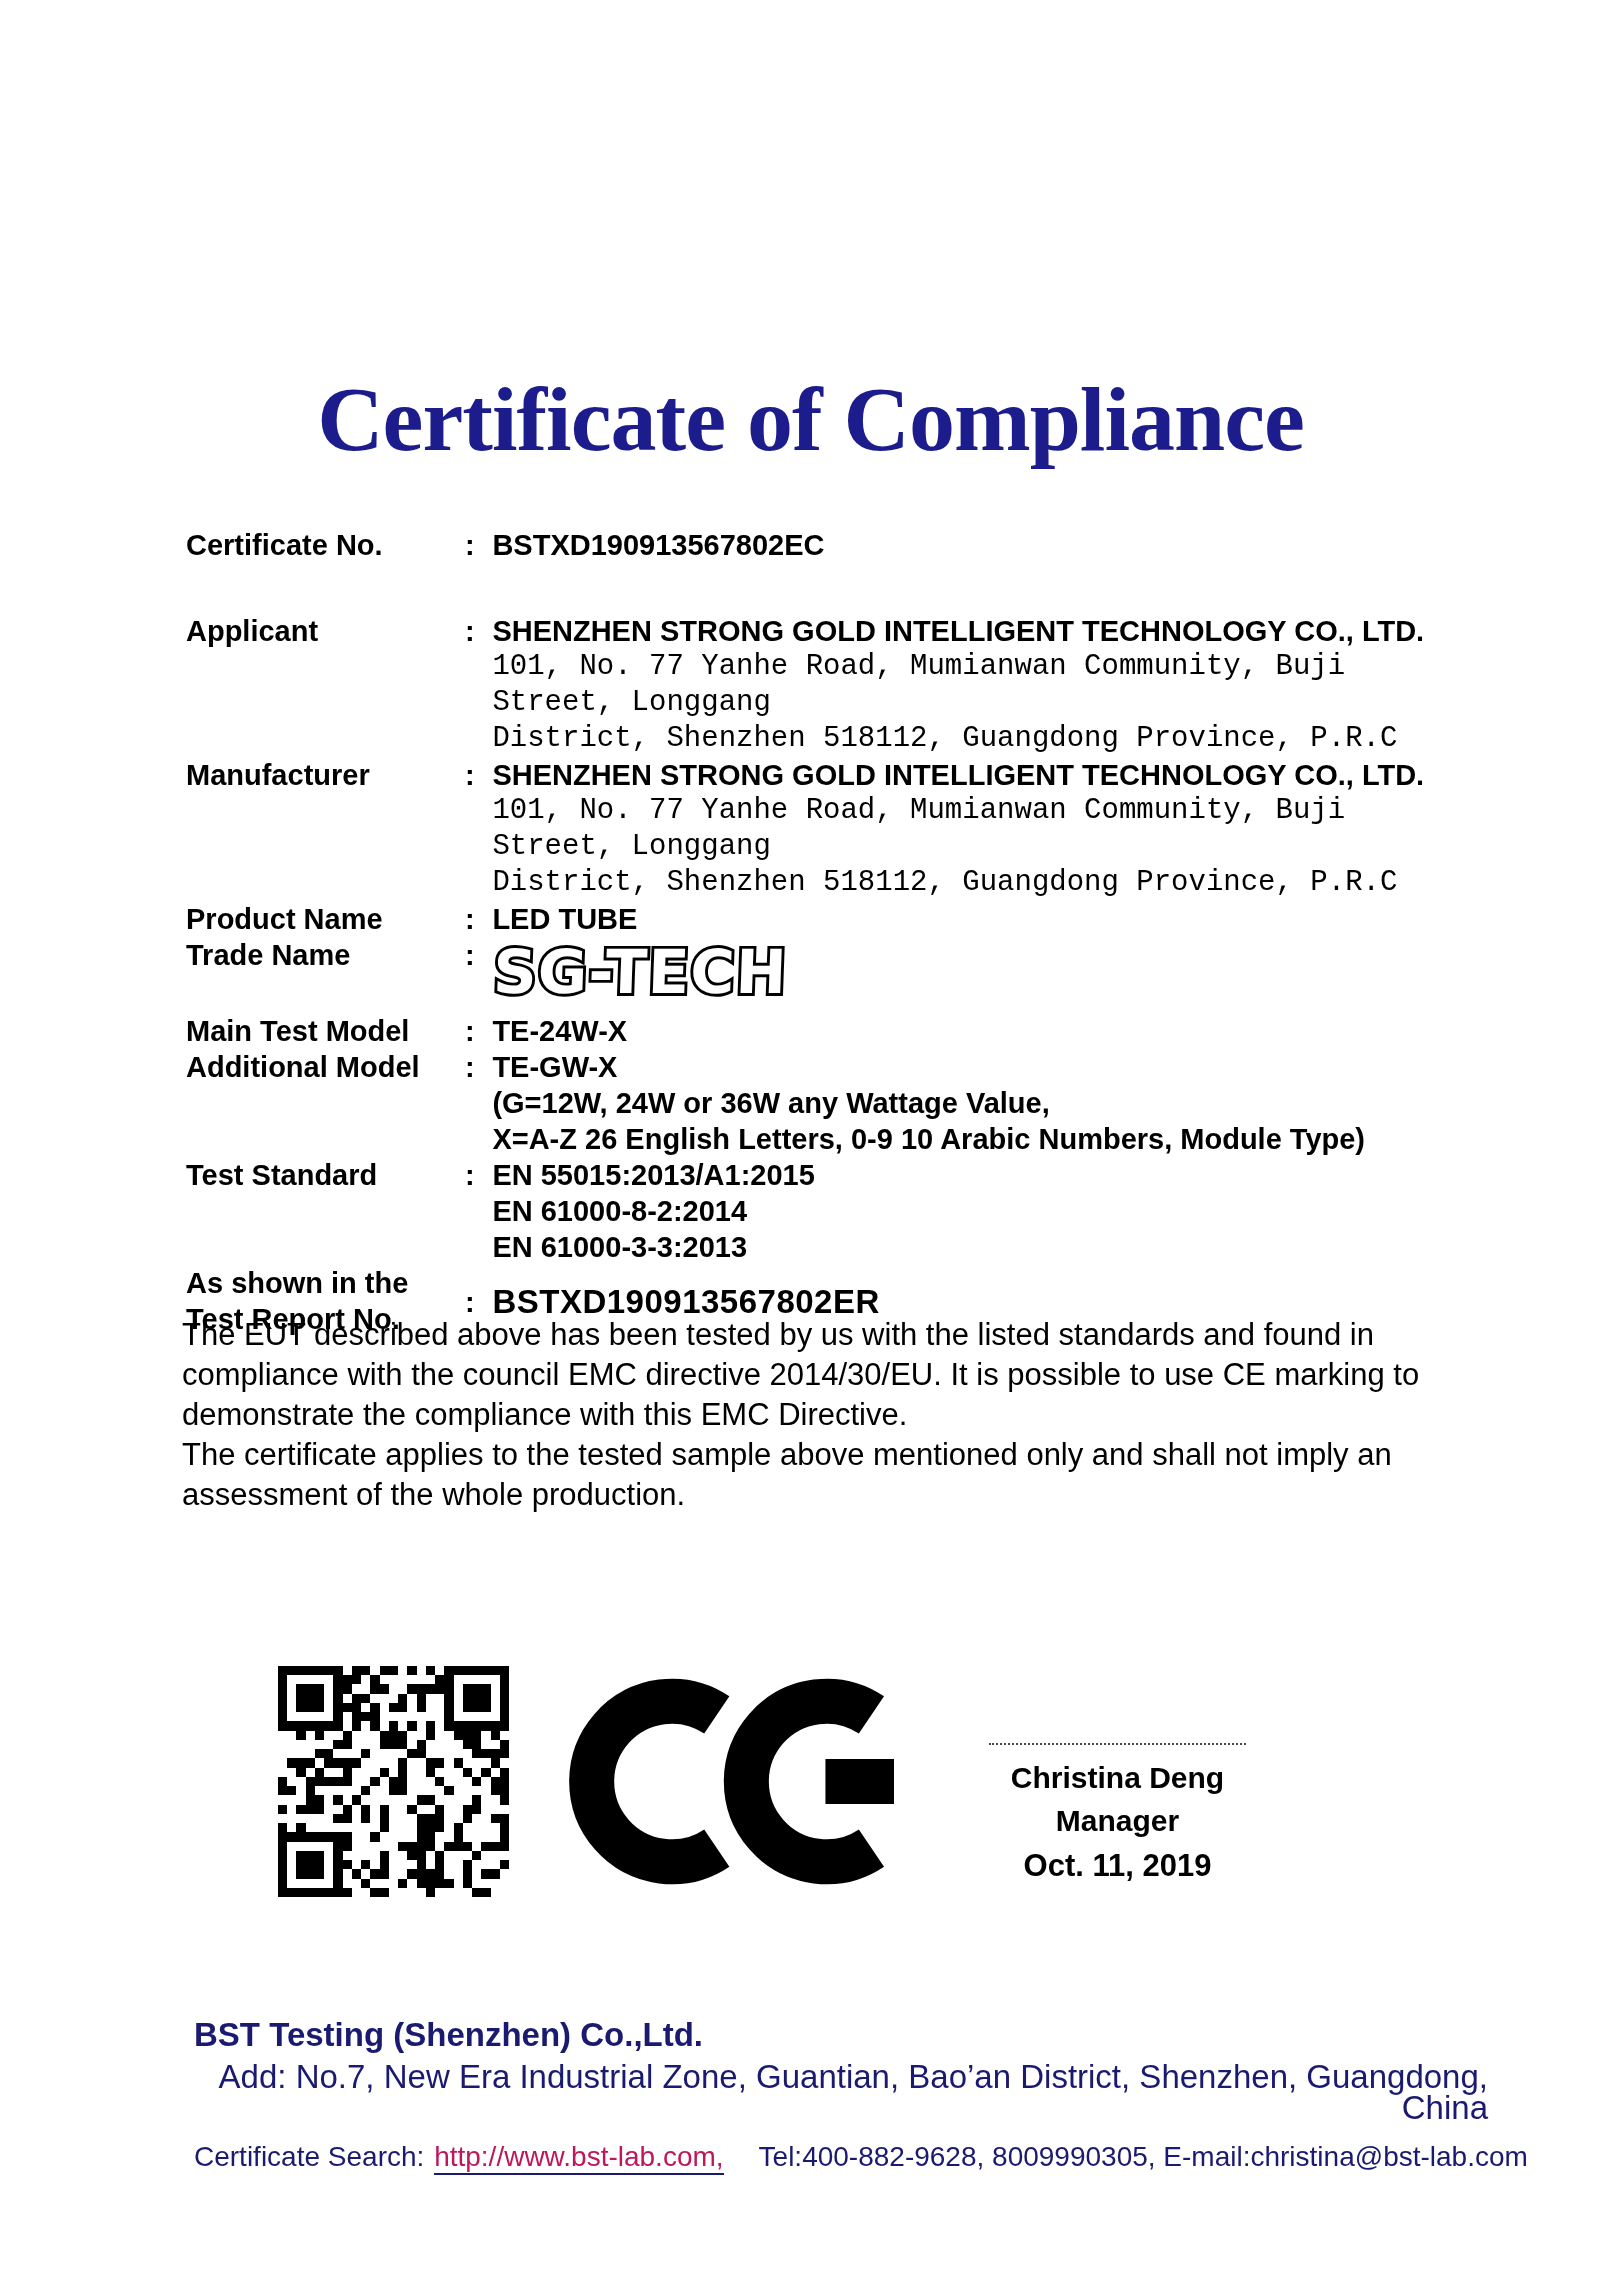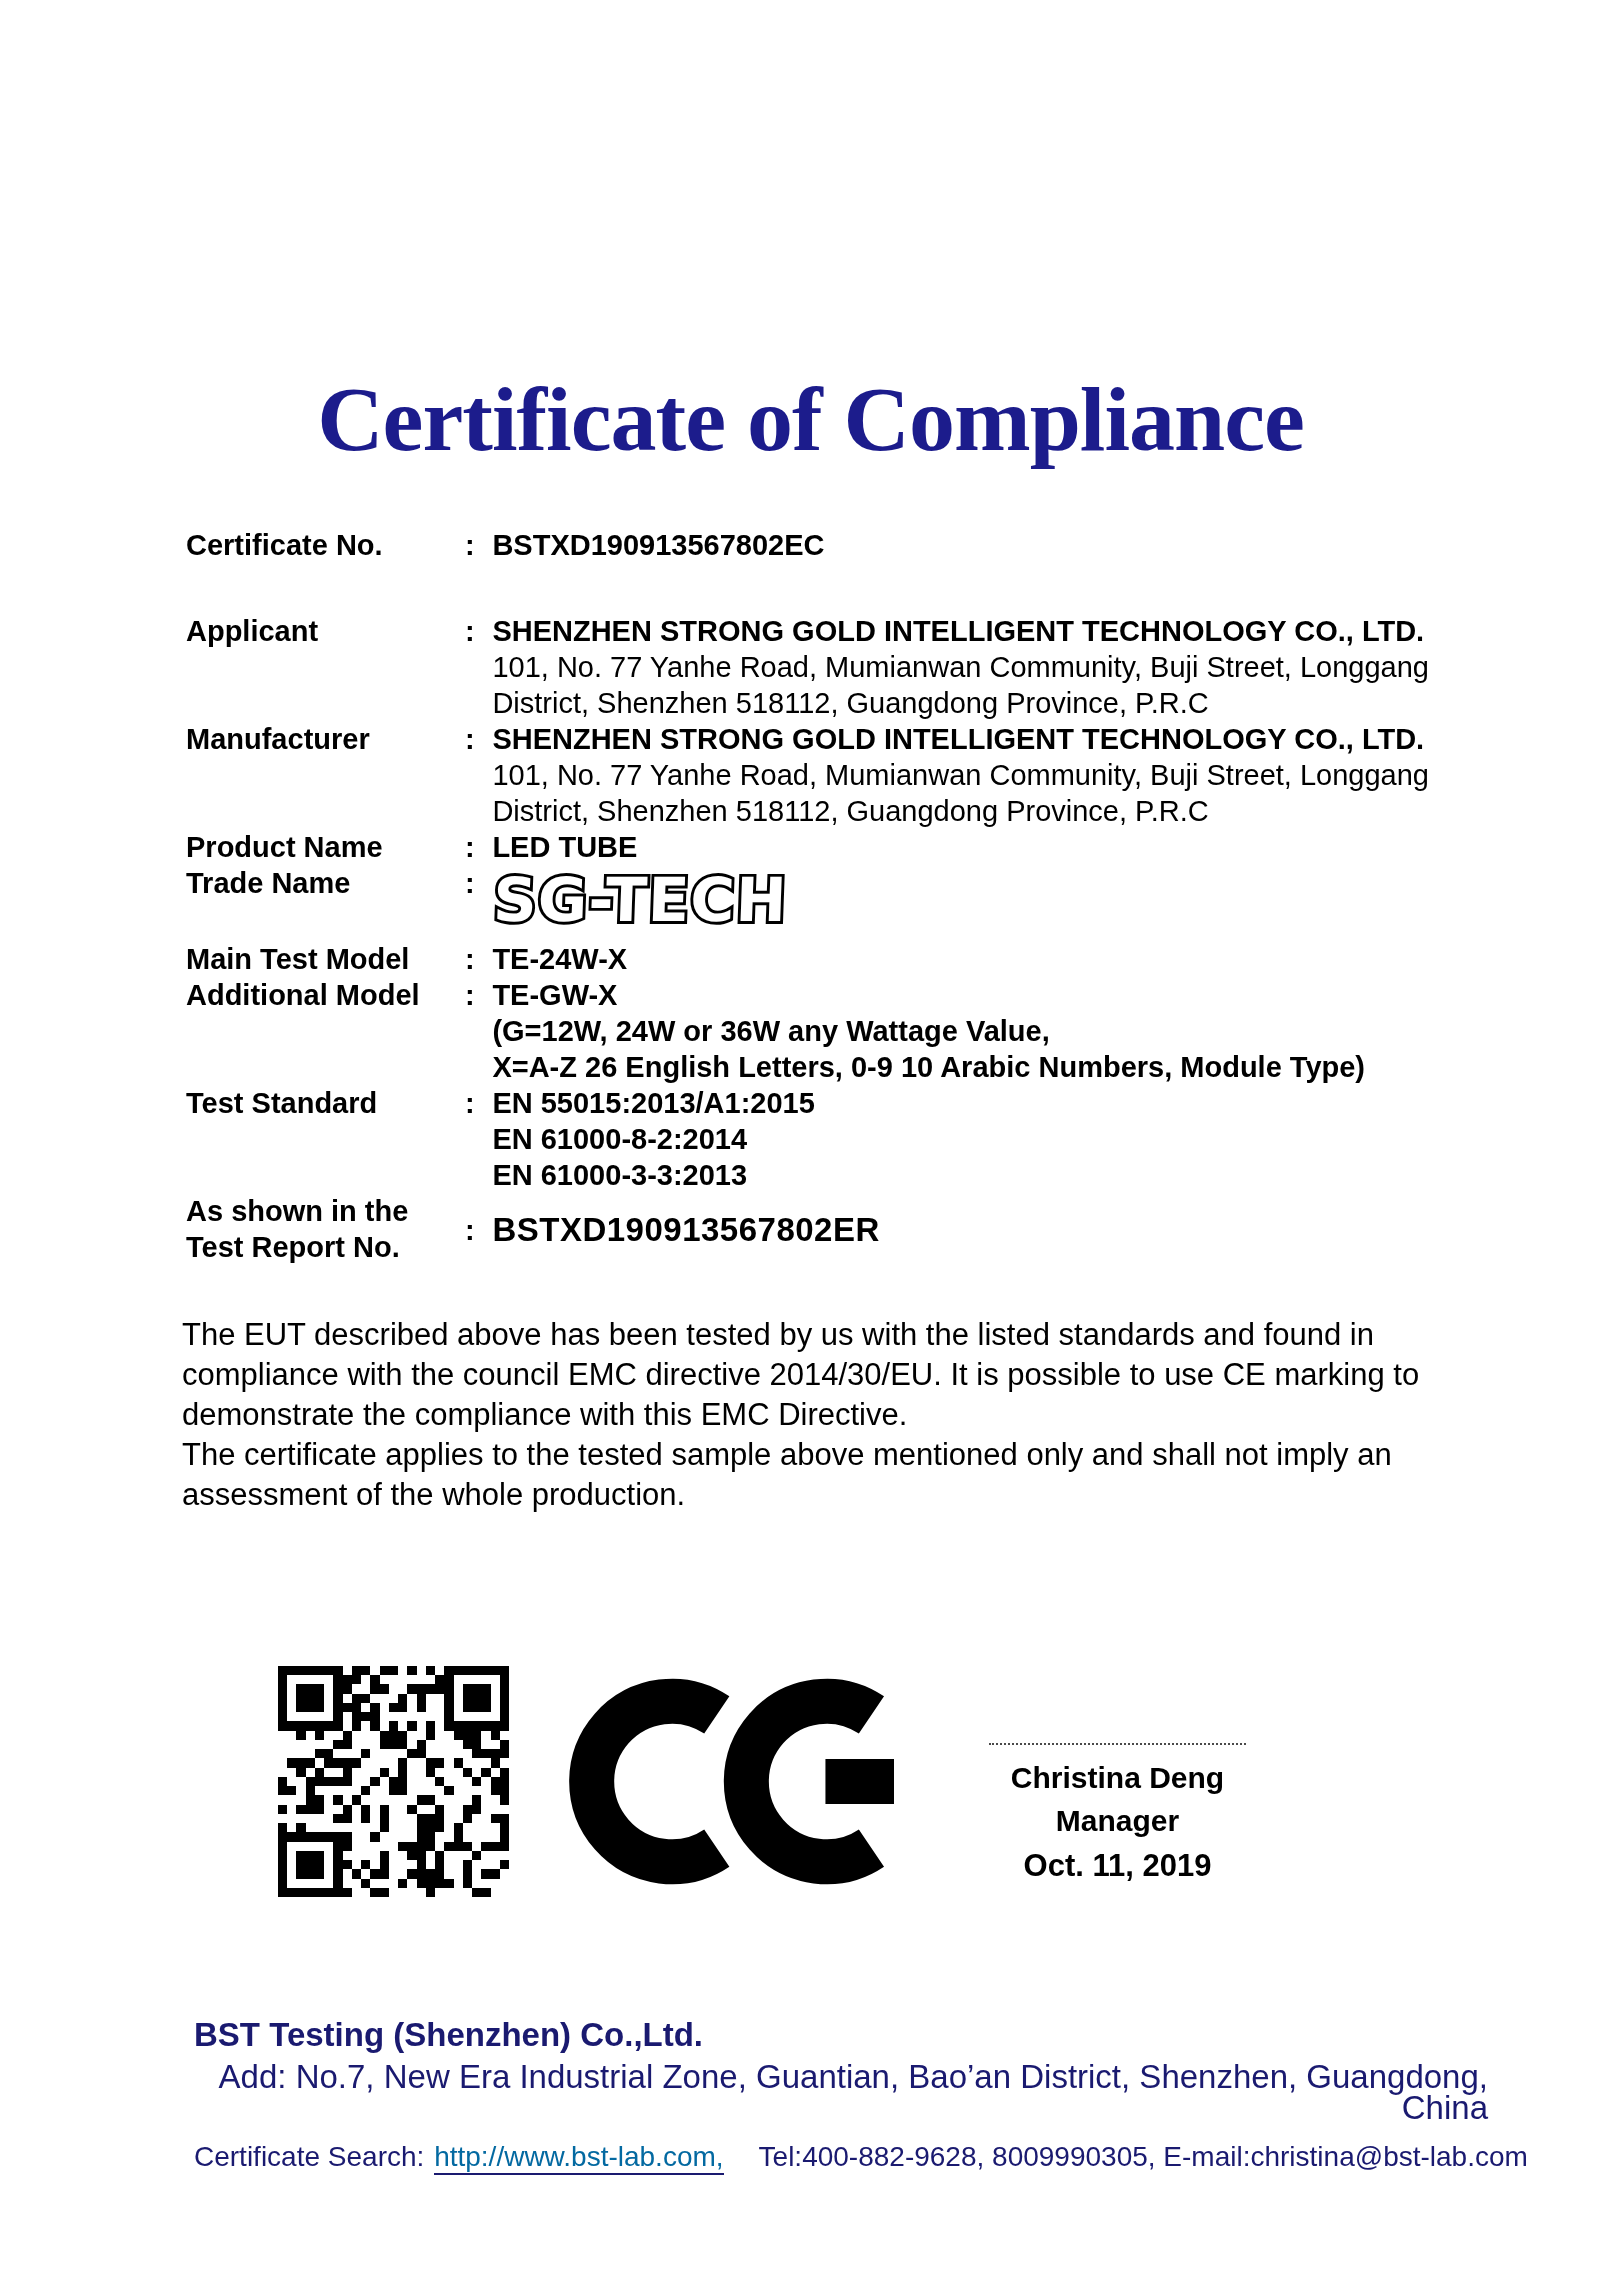--- a/index.html
+++ b/index.html
@@ -39,21 +39,21 @@
     display:grid;
     grid-template-columns:279px 27.4px 1fr;
     align-items:start;
     font-size:29px;
     line-height:36px;
   }
   .row .lbl{font-weight:bold;}
   .row .sep{font-weight:bold;text-align:left;}
   .row .val{font-weight:bold;}
   .mb-gap{margin-bottom:50px;}
-  .addr{font-weight:normal;}
+  .addr{font-weight:normal;font-family:Liberation Mono, monospace;}
   .trade-row{height:76px;}
   .logo-wrap{position:relative;top:-5.9px;}
   .report-row{min-height:73px;}
   .report-row .sep,.report-row .val{align-self:center;}
   .report-row .val{font-size:33px;letter-spacing:0.5px;}
   .two-line-label div{line-height:36px;font-weight:bold;}
   
   .body-text{
     position:absolute;
     top:1315px;
@@ -105,21 +105,21 @@
     left:194px;
     top:2015px;
     width:1294px;
     color:#1a1a70;
   }
   .footer .company{font-weight:bold;font-size:33px;line-height:39px;}
   .footer .address{font-size:33px;line-height:31px;margin-top:7px;text-align:right;}
   .footer .search{font-size:28px;line-height:35px;margin-top:15.7px;white-space:nowrap;}
   .footer .url{
     text-decoration:none;
-    color:#0369a1;
+    color:#be185d;
     border-bottom:2px solid #1a1a70;
     padding-bottom:1px;
     margin-left:9.8px;
   }
   .footer .contact{margin-left:35px;}
 </style>
 </head>
 <body>
 
 <div class="page">

